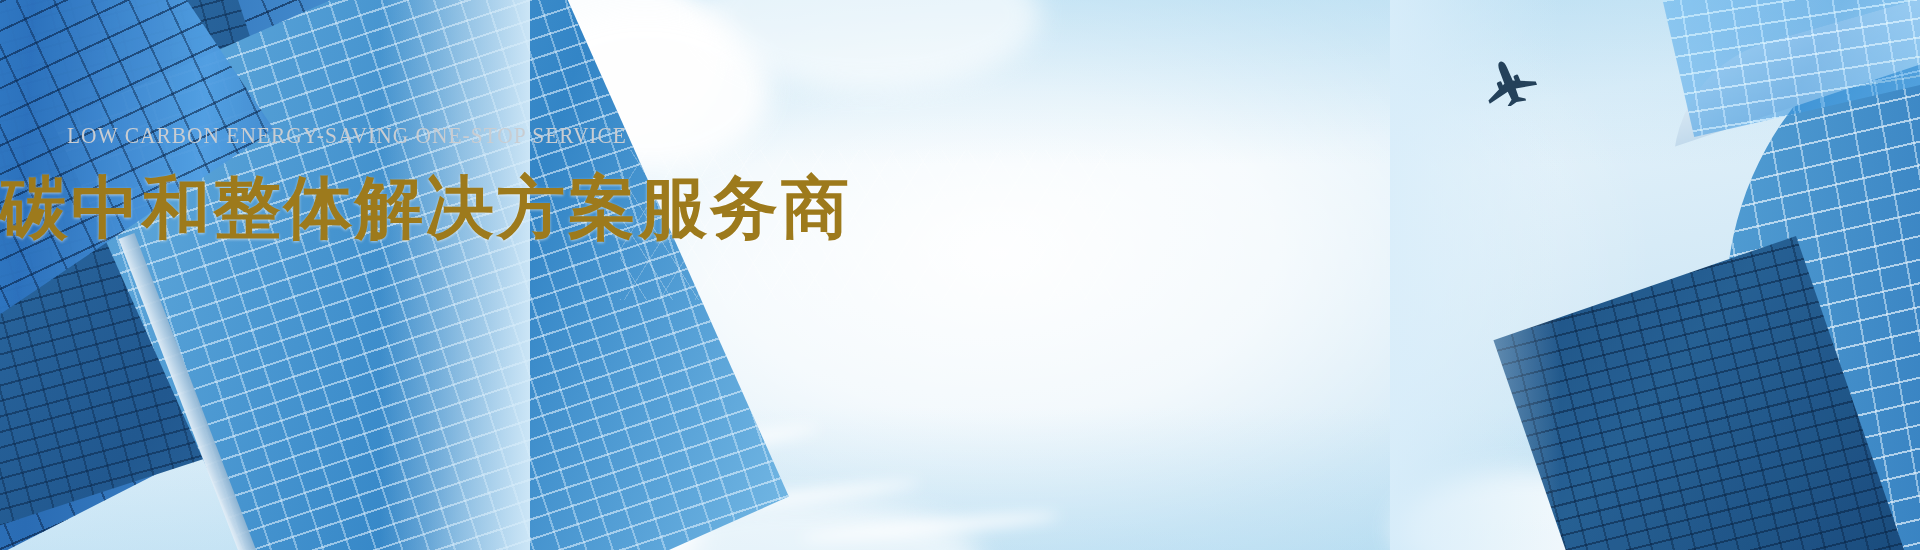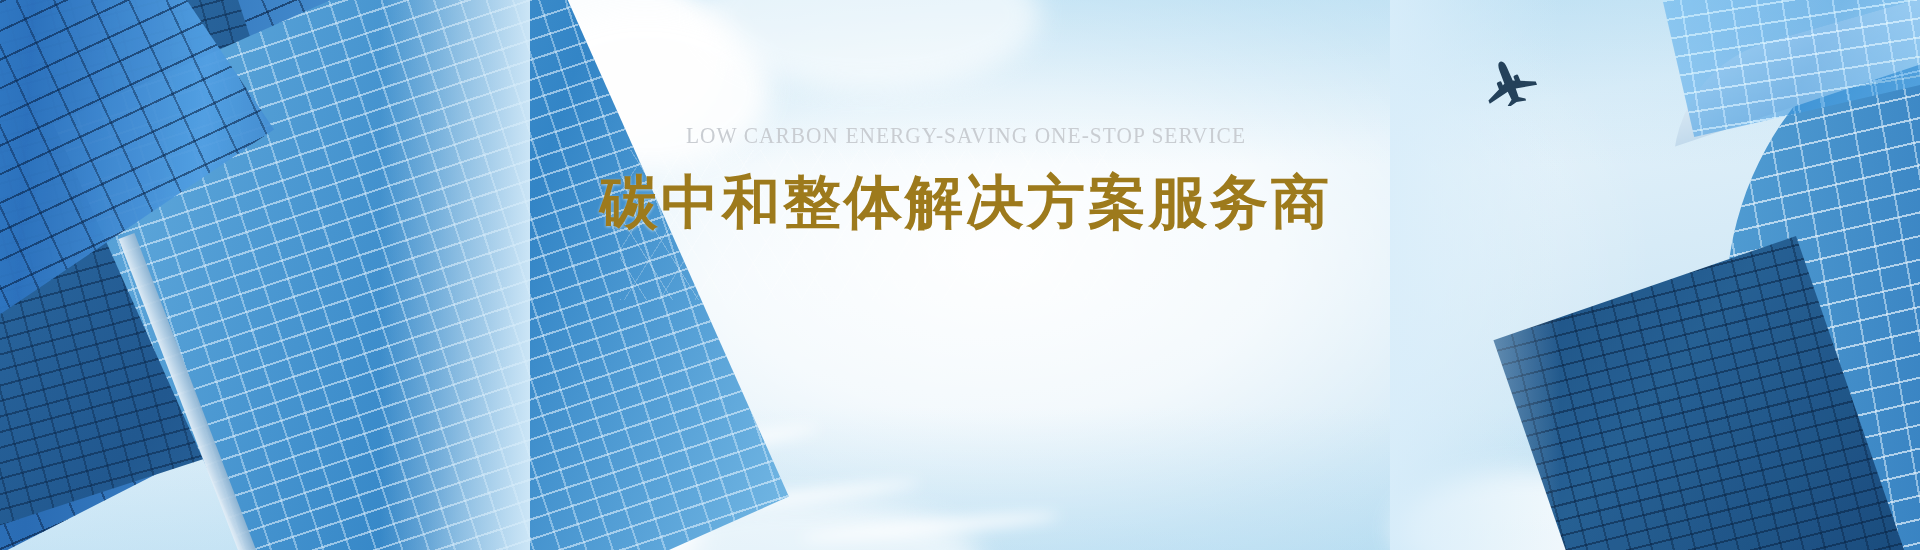--- a/index.html
+++ b/index.html
@@ -107,23 +107,21 @@
     position: absolute;
     left: 1478px; top: 58px;
     width: 62px; height: 48px;
   }
 
   
   .copy {
     position: absolute;
     left: 0; right: 8px;
     top: 124px;
-    text-align: center;
     z-index: 40;
-    margin-left: 20px;
   }
   .tagline-en {
     font-family: "Liberation Serif", "DejaVu Serif", serif;
     font-size: 23px;
     letter-spacing: 1.1px;
     color: #c9cdd2;
     line-height: 1;
     margin: 0;
     white-space: nowrap;
     transform: scaleX(0.93);
@@ -133,21 +131,21 @@
     font-size: 45px;
     font-weight: 400;
     color: #9d7a1c;
     letter-spacing: 7px;
     line-height: 1;
     white-space: nowrap;
     text-shadow: 0 1px 2px rgba(255,255,255,0.55);
   }
   .headline-main {
     margin: 26px 0 0 0;
-    font-size: 58px;
+    font-size: 68px;
     font-weight: 700;
     color: #9d7a1c;
     letter-spacing: 3px;
     line-height: 1;
     white-space: nowrap;
     text-shadow: 0 1px 3px rgba(255,255,255,0.55);
   }
 </style>
 </head>
 <body>

